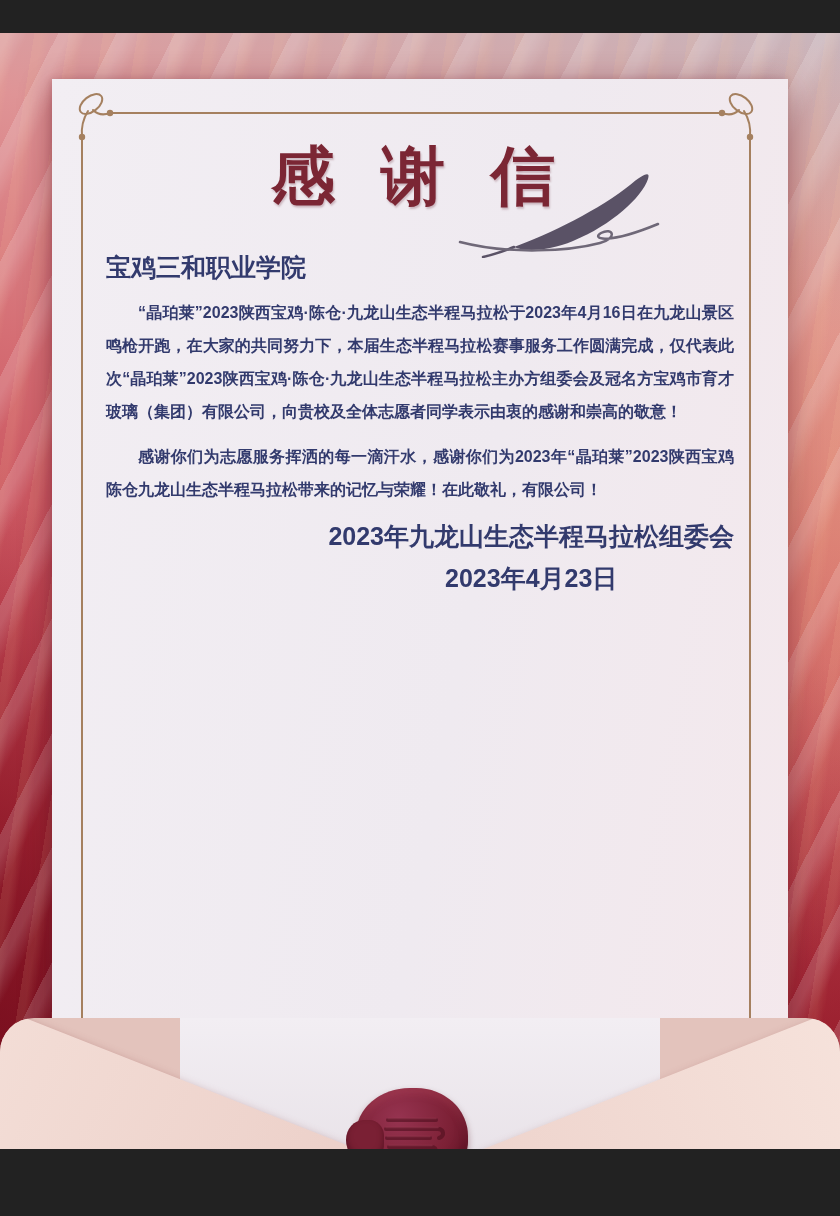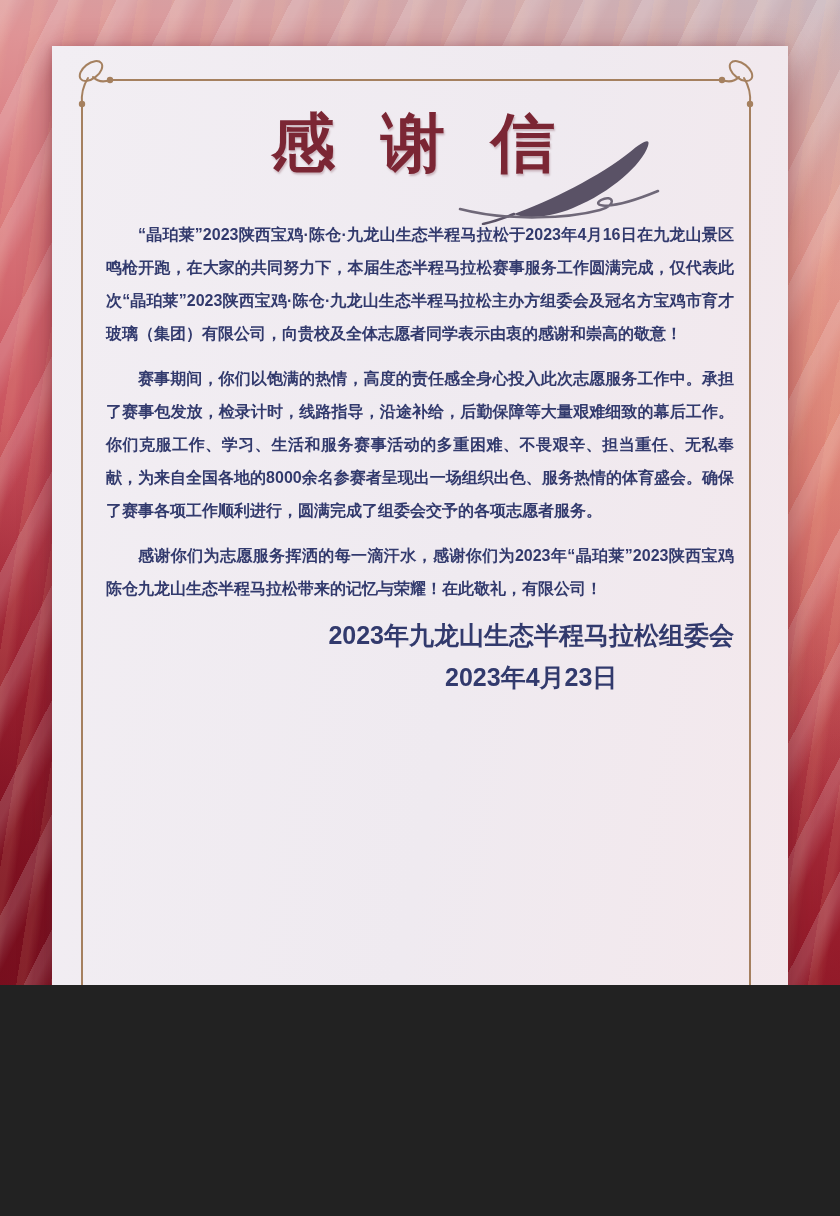--- a/index.html
+++ b/index.html
@@ -1,18 +1,19 @@
 <!DOCTYPE html>
 <html style="--title: #7b2634; --body-text: #323a6d; --frame: #a5805f; --paper: #f1edf1; --envelope: #eed5cd; --wax-seal: #7d2136; --background-red: #b02d3c;"><head>
 <meta charset="utf-8">
 <style>
   html,body{margin:0;padding:0;background:#222;}
   .scene{
-    position:relative;width:840px;height:985px;overflow:hidden;
+    position:relative;width:840px;height:1116px;overflow:hidden;
     font-family:"Liberation Sans","DejaVu Sans",sans-serif;
+    margin-top:33px;
   }
   
   .bg-base{
     position:absolute;inset:0;
     background:
       radial-gradient(120% 70% at 106% 42%, rgba(232,158,112,.40), rgba(232,158,112,0) 60%),
       radial-gradient(130% 95% at -12% 96%, rgba(110,8,24,.80), rgba(110,8,24,0) 58%),
       radial-gradient(120% 80% at 108% 100%, rgba(130,15,30,.65), rgba(130,15,30,0) 55%),
       linear-gradient(196deg,#c9b6bd 0%,#d2a8ab 10%,#df9496 22%,#d56e74 40%,#c64c58 58%,#b02d3c 76%,#97202f 90%,#8a1b29 100%);
   }
@@ -132,22 +133,22 @@
 
     <div class="title">感 谢 信</div>
 
     <svg class="quill" width="230" height="95" viewBox="0 0 230 95">
       <path d="M 62 84 C 96 72 150 45 178 22 C 190 12 199 7 196 16 C 190 34 160 62 121 78 C 97 88 73 89 62 84 Z" fill="#5a5266"></path>
       <path d="M 62 84 C 52 88 44 91 31 94" stroke="#5a5266" stroke-width="2.5" fill="none" stroke-linecap="round"></path>
       <path d="M 8 79 C 58 92 118 88 148 80 C 166 75 161 64 149 70 C 139 76 155 82 206 61" stroke="#6f6878" stroke-width="2.5" fill="none" stroke-linecap="round"></path>
     </svg>
 
     <div class="content">
+      <p class="salutation">宝鸡三和职业学院</p>
       <p class="para">“晶珀莱”2023陕西宝鸡·陈仓·九龙山生态半程马拉松于2023年4月16日在九龙山景区鸣枪开跑，在大家的共同努力下，本届生态半程马拉松赛事服务工作圆满完成，仅代表此次“晶珀莱”2023陕西宝鸡·陈仓·九龙山生态半程马拉松主办方组委会及冠名方宝鸡市育才玻璃（集团）有限公司，向贵校及全体志愿者同学表示由衷的感谢和崇高的敬意！</p>
-      <p class="para">赛事期间，你们以饱满的热情，高度的责任感全身心投入此次志愿服务工作中。承担了赛事包发放，检录计时，线路指导，沿途补给，后勤保障等大量艰难细致的幕后工作。你们克服工作、学习、生活和服务赛事活动的多重困难、不畏艰辛、担当重任、无私奉献，为来自全国各地的8000余名参赛者呈现出一场组织出色、服务热情的体育盛会。确保了赛事各项工作顺利进行，圆满完成了组委会交予的各项志愿者服务。</p>
       <p class="para">感谢你们为志愿服务挥洒的每一滴汗水，感谢你们为2023年“晶珀莱”2023陕西宝鸡陈仓九龙山生态半程马拉松带来的记忆与荣耀！在此敬礼，有限公司！</p>
       <div class="sig-block">
         <div class="signature">2023年九龙山生态半程马拉松组委会</div>
         <div class="date">2023年4月23日</div>
       </div>
     </div>
   </div>
 
   <div class="envelope">
     <div class="env-back"></div>

